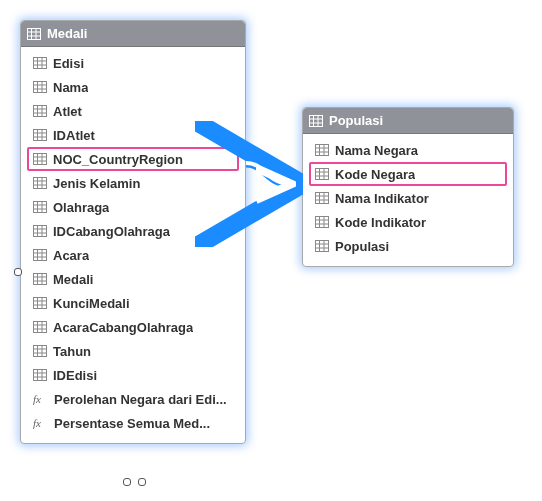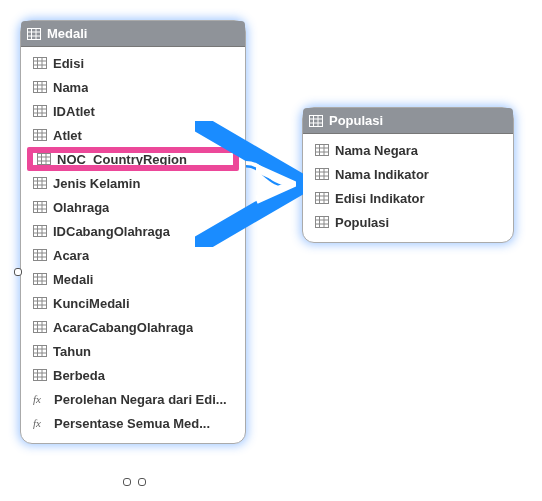--- a/index.html
+++ b/index.html
@@ -11,21 +11,21 @@
     font-family: "Segoe UI", Tahoma, sans-serif;
     font-size: 13px;
     color: #333;
     position: relative;
     overflow: hidden;
   }
   .table-box {
     position: absolute;
     background: #ffffff;
     border: 1px solid #aaa;
-    border-radius: 12px;
+    border-radius: 4px;
     box-shadow: 0 0 10px 2px rgba(60,140,255,0.45);
   }
   .table-header {
     background: #8f9399;
     color: #fff;
     height: 26px;
     line-height: 26px;
     border-top-left-radius: 4px;
     border-top-right-radius: 4px;
     border-bottom: 1px solid #777;
@@ -44,21 +44,21 @@
     gap: 6px;
     height: 24px;
     padding: 0 4px;
     white-space: nowrap;
     overflow: hidden;
     cursor: default;
     border: 2px solid transparent;
     border-radius: 2px;
   }
   .field-row.selected {
-    border: 6px solid #ec4899;
+    border: 2px solid #ec4899;
   }
   .icon-svg { flex: 0 0 auto; display: block; }
   .field-label { overflow: hidden; text-overflow: ellipsis; font-weight: bold; }
   .endpoint {
     position: absolute;
     width: 8px;
     height: 8px;
     background: #fff;
     border: 1px solid #555;
     border-radius: 3px;
@@ -111,34 +111,34 @@
       <div class="field-row">
         <span>
           <svg class="icon-svg" width="14" height="12" viewBox="0 0 14 12">
             <rect x="0.5" y="0.5" width="13" height="11" fill="none" stroke="#888"></rect>
             <line x1="0.5" y1="4" x2="13.5" y2="4" stroke="#888"></line>
             <line x1="0.5" y1="8" x2="13.5" y2="8" stroke="#888"></line>
             <line x1="4.5" y1="0.5" x2="4.5" y2="11.5" stroke="#888"></line>
             <line x1="9" y1="0.5" x2="9" y2="11.5" stroke="#888"></line>
           </svg>
         </span>
+        <span class="field-label">Atlet</span>
+      </div>
+      <div class="field-row">
+        <span>
+          <svg class="icon-svg" width="14" height="12" viewBox="0 0 14 12">
+            <rect x="0.5" y="0.5" width="13" height="11" fill="none" stroke="#888"></rect>
+            <line x1="0.5" y1="4" x2="13.5" y2="4" stroke="#888"></line>
+            <line x1="0.5" y1="8" x2="13.5" y2="8" stroke="#888"></line>
+            <line x1="4.5" y1="0.5" x2="4.5" y2="11.5" stroke="#888"></line>
+            <line x1="9" y1="0.5" x2="9" y2="11.5" stroke="#888"></line>
+          </svg>
+        </span>
         <span class="field-label">IDAtlet</span>
       </div>
-      <div class="field-row">
-        <span>
-          <svg class="icon-svg" width="14" height="12" viewBox="0 0 14 12">
-            <rect x="0.5" y="0.5" width="13" height="11" fill="none" stroke="#888"></rect>
-            <line x1="0.5" y1="4" x2="13.5" y2="4" stroke="#888"></line>
-            <line x1="0.5" y1="8" x2="13.5" y2="8" stroke="#888"></line>
-            <line x1="4.5" y1="0.5" x2="4.5" y2="11.5" stroke="#888"></line>
-            <line x1="9" y1="0.5" x2="9" y2="11.5" stroke="#888"></line>
-          </svg>
-        </span>
-        <span class="field-label">Atlet</span>
-      </div>
       <div class="field-row selected">
         <span>
           <svg class="icon-svg" width="14" height="12" viewBox="0 0 14 12">
             <rect x="0.5" y="0.5" width="13" height="11" fill="none" stroke="#888"></rect>
             <line x1="0.5" y1="4" x2="13.5" y2="4" stroke="#888"></line>
             <line x1="0.5" y1="8" x2="13.5" y2="8" stroke="#888"></line>
             <line x1="4.5" y1="0.5" x2="4.5" y2="11.5" stroke="#888"></line>
             <line x1="9" y1="0.5" x2="9" y2="11.5" stroke="#888"></line>
           </svg>
         </span>
@@ -243,21 +243,21 @@
       <div class="field-row">
         <span>
           <svg class="icon-svg" width="14" height="12" viewBox="0 0 14 12">
             <rect x="0.5" y="0.5" width="13" height="11" fill="none" stroke="#888"></rect>
             <line x1="0.5" y1="4" x2="13.5" y2="4" stroke="#888"></line>
             <line x1="0.5" y1="8" x2="13.5" y2="8" stroke="#888"></line>
             <line x1="4.5" y1="0.5" x2="4.5" y2="11.5" stroke="#888"></line>
             <line x1="9" y1="0.5" x2="9" y2="11.5" stroke="#888"></line>
           </svg>
         </span>
-        <span class="field-label">Berbeda</span>
+        <span class="field-label">IDEdisi</span>
       </div>
       <div class="field-row">
         <span>
           <svg class="icon-svg" width="15" height="12" viewBox="0 0 15 12">
             <text x="0" y="10" font-size="11" font-style="italic" fill="#666" font-family="serif">fx</text>
           </svg>
         </span>
         <span class="field-label">Perolehan Negara dari Edi...</span>
       </div>
       <div class="field-row">
@@ -292,20 +292,32 @@
           <svg class="icon-svg" width="14" height="12" viewBox="0 0 14 12">
             <rect x="0.5" y="0.5" width="13" height="11" fill="none" stroke="#888"></rect>
             <line x1="0.5" y1="4" x2="13.5" y2="4" stroke="#888"></line>
             <line x1="0.5" y1="8" x2="13.5" y2="8" stroke="#888"></line>
             <line x1="4.5" y1="0.5" x2="4.5" y2="11.5" stroke="#888"></line>
             <line x1="9" y1="0.5" x2="9" y2="11.5" stroke="#888"></line>
           </svg>
         </span>
         <span class="field-label">Nama Negara</span>
       </div>
+      <div class="field-row selected">
+        <span>
+          <svg class="icon-svg" width="14" height="12" viewBox="0 0 14 12">
+            <rect x="0.5" y="0.5" width="13" height="11" fill="none" stroke="#888"></rect>
+            <line x1="0.5" y1="4" x2="13.5" y2="4" stroke="#888"></line>
+            <line x1="0.5" y1="8" x2="13.5" y2="8" stroke="#888"></line>
+            <line x1="4.5" y1="0.5" x2="4.5" y2="11.5" stroke="#888"></line>
+            <line x1="9" y1="0.5" x2="9" y2="11.5" stroke="#888"></line>
+          </svg>
+        </span>
+        <span class="field-label">Kode Negara</span>
+      </div>
       <div class="field-row">
         <span>
           <svg class="icon-svg" width="14" height="12" viewBox="0 0 14 12">
             <rect x="0.5" y="0.5" width="13" height="11" fill="none" stroke="#888"></rect>
             <line x1="0.5" y1="4" x2="13.5" y2="4" stroke="#888"></line>
             <line x1="0.5" y1="8" x2="13.5" y2="8" stroke="#888"></line>
             <line x1="4.5" y1="0.5" x2="4.5" y2="11.5" stroke="#888"></line>
             <line x1="9" y1="0.5" x2="9" y2="11.5" stroke="#888"></line>
           </svg>
         </span>
@@ -314,21 +326,21 @@
       <div class="field-row">
         <span>
           <svg class="icon-svg" width="14" height="12" viewBox="0 0 14 12">
             <rect x="0.5" y="0.5" width="13" height="11" fill="none" stroke="#888"></rect>
             <line x1="0.5" y1="4" x2="13.5" y2="4" stroke="#888"></line>
             <line x1="0.5" y1="8" x2="13.5" y2="8" stroke="#888"></line>
             <line x1="4.5" y1="0.5" x2="4.5" y2="11.5" stroke="#888"></line>
             <line x1="9" y1="0.5" x2="9" y2="11.5" stroke="#888"></line>
           </svg>
         </span>
-        <span class="field-label">Edisi Indikator</span>
+        <span class="field-label">Kode Indikator</span>
       </div>
       <div class="field-row">
         <span>
           <svg class="icon-svg" width="14" height="12" viewBox="0 0 14 12">
             <rect x="0.5" y="0.5" width="13" height="11" fill="none" stroke="#888"></rect>
             <line x1="0.5" y1="4" x2="13.5" y2="4" stroke="#888"></line>
             <line x1="0.5" y1="8" x2="13.5" y2="8" stroke="#888"></line>
             <line x1="4.5" y1="0.5" x2="4.5" y2="11.5" stroke="#888"></line>
             <line x1="9" y1="0.5" x2="9" y2="11.5" stroke="#888"></line>
           </svg>

